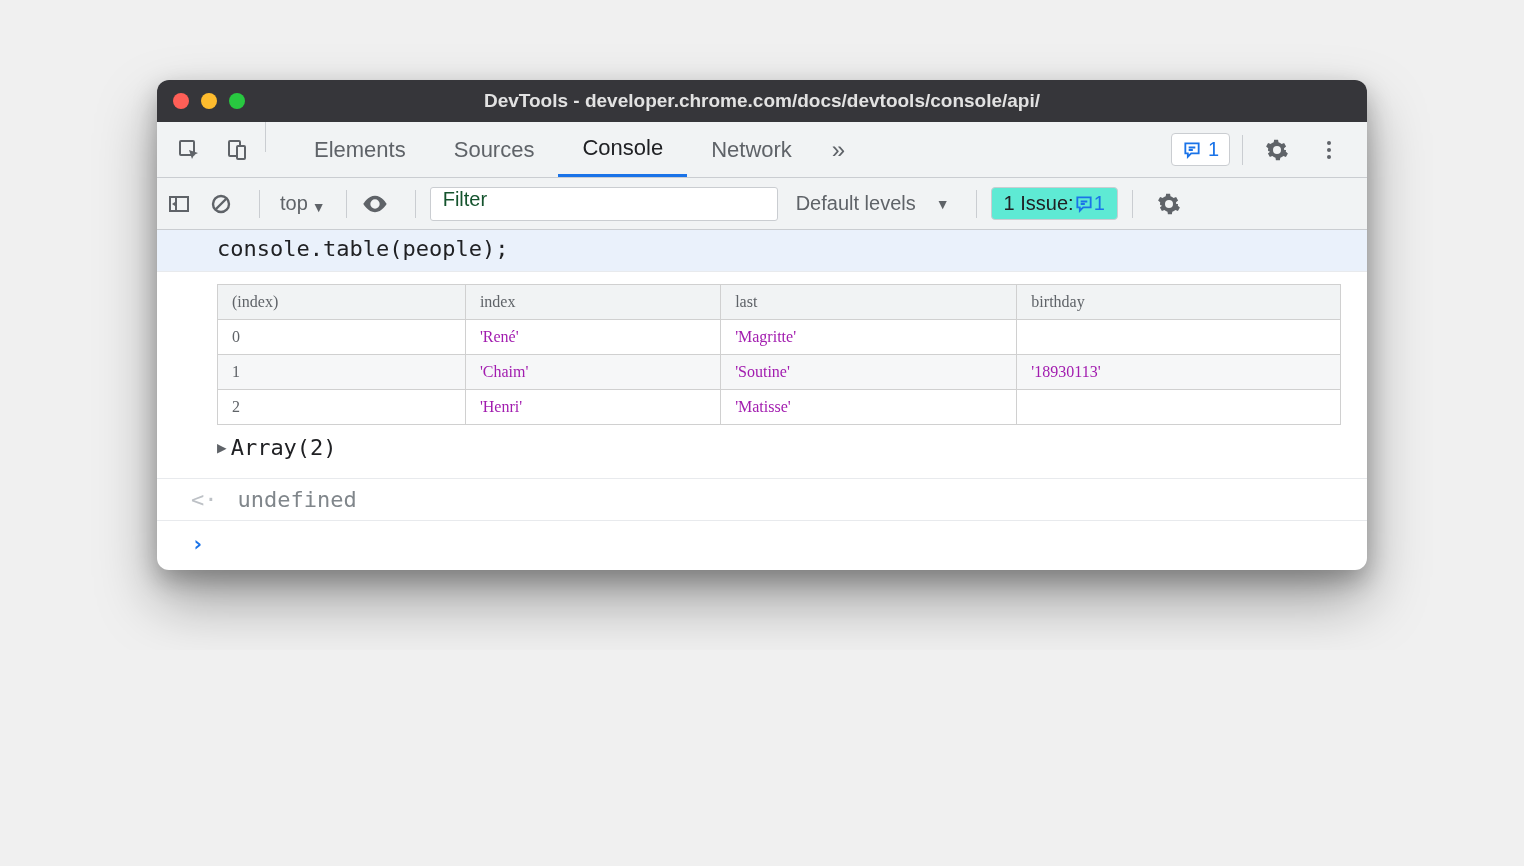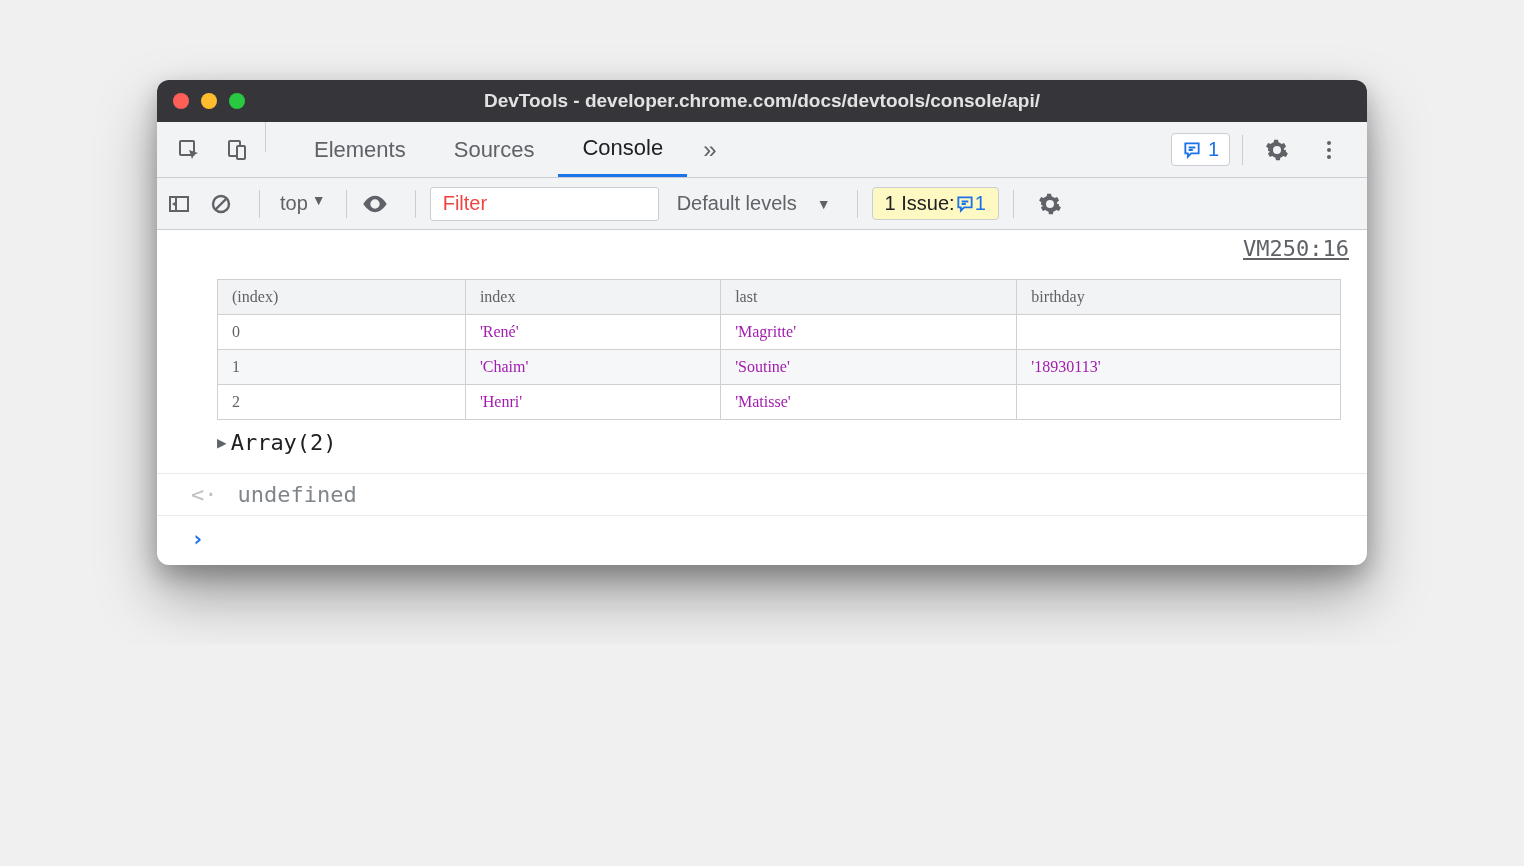--- a/index.html
+++ b/index.html
@@ -69,31 +69,31 @@
     
     .filterrow {
       background: #f1f3f4;
       border-bottom: 1px solid #cacdd1;
       height: 52px;
       display: flex; align-items: center;
       padding: 0 10px; gap: 6px;
       color: #5f6368; font-size: 20px;
     }
     .filterrow .fsep { width: 1px; height: 28px; background: #cacdd1; margin: 0 8px; }
-    .ctx { display: flex; align-items: flex-start; gap: 4px; padding: 0 6px; }
+    .ctx { display: flex; align-items: flex-end; gap: 4px; padding: 0 6px; }
     .ctx .tri { font-size: 14px; }
     .filterbox {
       background: #fff; border: 1px solid #cacdd1; height: 34px; border-radius: 3px;
-      padding: 0 12px; font-size: 20px; color: #ef4444; display: flex; align-items: center;
-      width: 229px;
+      padding: 0 12px; font-size: 20px; color: #14532d; display: flex; align-items: flex-start;
+      width: 348px;
     }
     .levels { display: flex; align-items: center; gap: 20px; padding: 0 12px; }
     .issuepill {
       display: flex; align-items: center; gap: 0;
-      border: 1px solid #cacdd1; background: #fef9c3; border-radius: 4px;
+      border: 1px solid #cacdd1; background: #5eead4; border-radius: 4px;
       padding: 4px 12px; font-size: 20px; color: #202124;
     }
     .issuepill svg { width: 20px; height: 20px; }
     
     .consolebody { font-family: Menlo,Consolas,monospace; font-size: 22px; }
     .codeline {
       background: #eaf1fb; padding: 6px 14px 10px 60px; color: #202124;
       border-bottom: 1px solid #e8eaed;
     }
     .output { padding: 8px 14px 8px 60px; position: relative; }
@@ -149,20 +149,21 @@
       <svg class="ico" viewBox="0 0 24 24" fill="none" stroke="currentColor" stroke-width="2">
         <rect x="4" y="3" width="11" height="15" rx="1"></rect>
         <rect x="12" y="8" width="8" height="13" rx="1" fill="#f1f3f4"></rect>
       </svg>
     </div>
     <div class="sep"></div>
     <div class="tabs">
       <div class="tab">Elements</div>
       <div class="tab">Sources</div>
       <div class="tab active">Console</div>
+      <div class="tab">Network</div>
     </div>
     <div class="overflow">»</div>
 
     <div class="rightcluster">
       <div class="pill">
         <svg viewBox="0 0 24 24" fill="none" stroke="#1a73e8" stroke-width="2.2">
           <path d="M4 4 h16 v12 h-9 l-4 4 v-4 h-3 Z"></path>
             <path d="M8 9 h8 M8 12 h5"></path>
         </svg>
         <span>1</span>
@@ -227,24 +228,22 @@
     </div>
     <div class="fsep"></div>
     <div class="gear">
       <svg class="ico" viewBox="0 0 24 24" fill="currentColor">
         <path d="M12 8a4 4 0 1 0 0 8 4 4 0 0 0 0-8zm9 4c0 .6-.1 1.2-.2 1.8l2.1 1.6-2 3.5-2.5-1a8 8 0 0 1-3.1 1.8l-.4 2.6h-4l-.4-2.6a8 8 0 0 1-3.1-1.8l-2.5 1-2-3.5 2.1-1.6C3.1 13.2 3 12.6 3 12s.1-1.2.2-1.8L1.1 8.6l2-3.5 2.5 1a8 8 0 0 1 3.1-1.8L9.1 1.7h4l.4 2.6a8 8 0 0 1 3.1 1.8l2.5-1 2 3.5-2.1 1.6c.1.6.2 1.2.2 1.8z"></path>
       </svg>
     </div>
   </div>
 
   <div class="consolebody">
-
-    <div class="sourcelink">
-      <a href="#">VM250:16</a>
-    </div>
+    <div class="codeline">console.table(people);</div>
+
 
     <div class="output">
       <table class="data">
         <thead>
           <tr>
             <th>(index)</th>
             <th>index</th>
             <th>last</th>
             <th>birthday</th>
           </tr>

